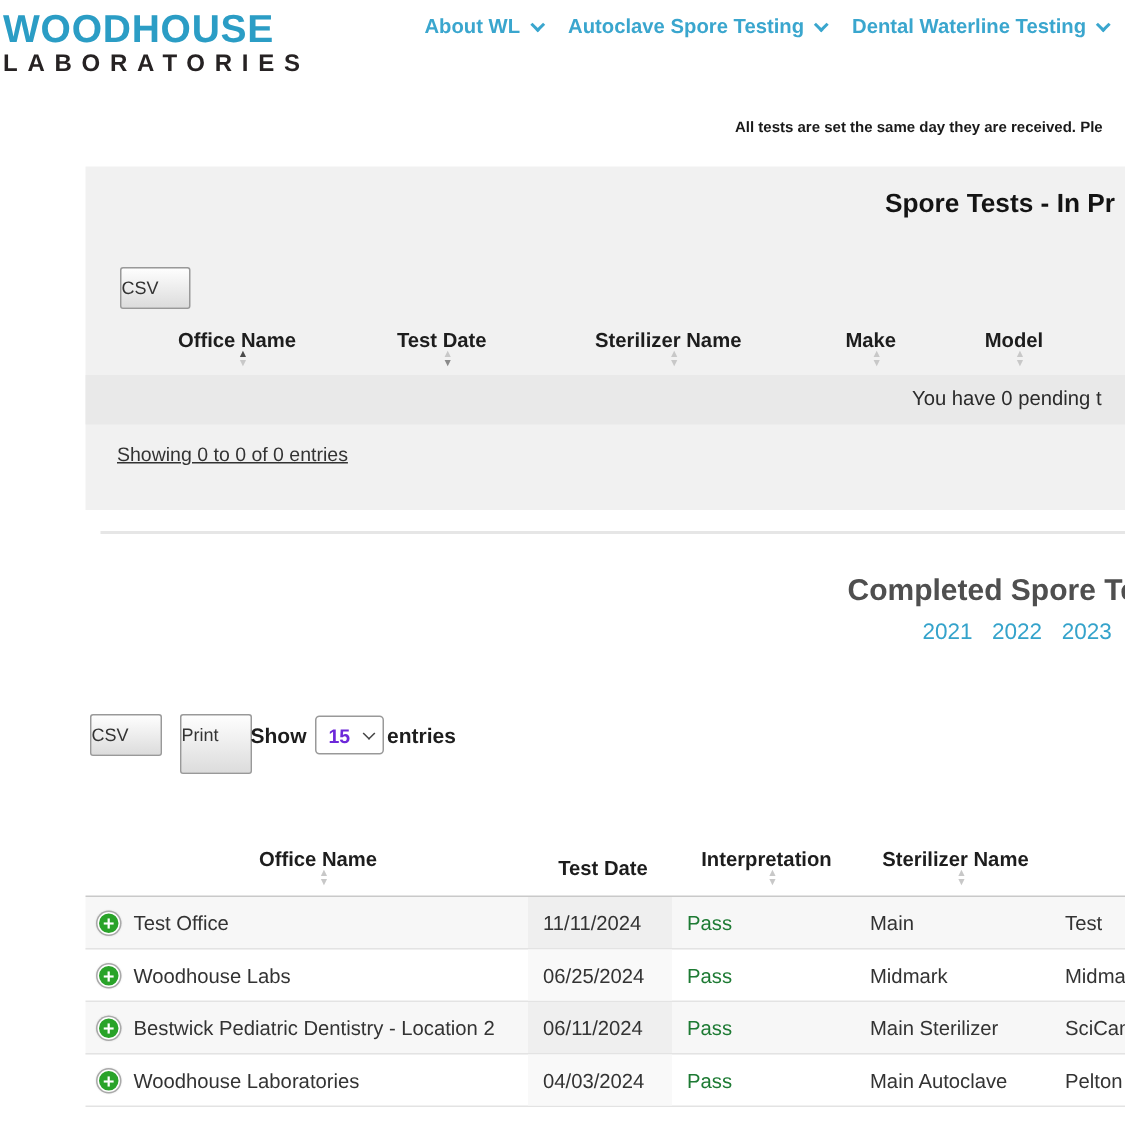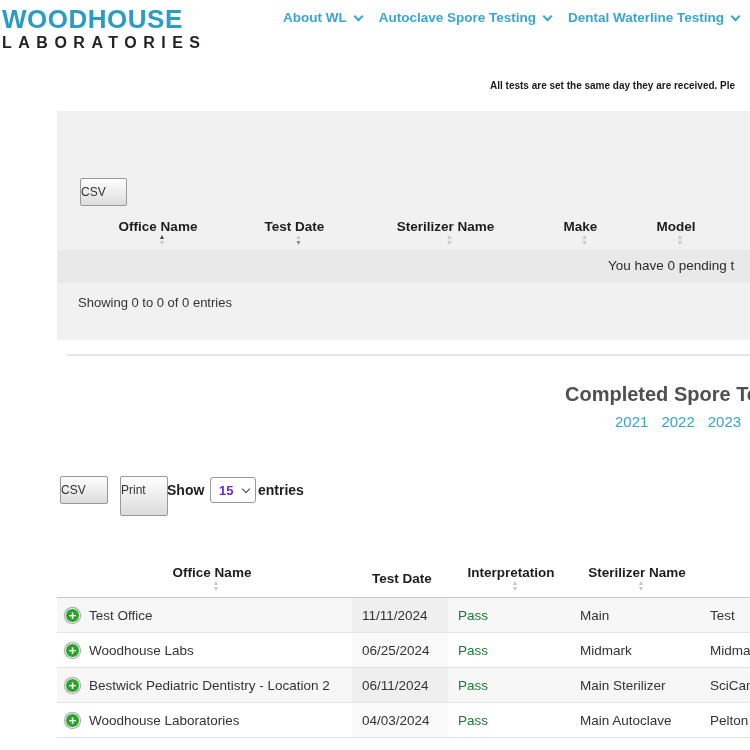--- a/index.html
+++ b/index.html
@@ -34,21 +34,21 @@
   .t1-header { left:25px; top:104px; height:35px; display:grid;
     grid-template-columns:148px 125px 177px 93px 98px 300px; align-items:center; }
   .th { display:flex; align-items:center; justify-content:space-between; padding:0 6px 0 10px; font-size:13.5px; font-weight:bold; color:#1d1d1d; cursor:pointer; white-space:nowrap; overflow:visible;flex-direction:column; }
   .sorters { display:inline-flex; flex-direction:column; line-height:6px; font-size:7px; margin-left:8px; }
   .s-on  { color:#4a4a4a; }
   .s-mid { color:#8a8a8a; }
   .s-off { color:#c8c8c8; }
 
   .t1-empty { left:0; top:139px; width:693px; height:33px; background:#e9e9e9; }
   .t1-empty-msg { left:551px; top:8px; font-size:13.5px; color:#2b2b2b; }
-  .t1-summary { left:21px; top:184px; font-size:13px; color:#333; }
+  .t1-summary { left:21px; top:184px; font-size:13px; color:#333;text-decoration:underline; }
 
   .divider { left:67px; top:354px; width:683px; height:2px; background:#e6e6e6; }
 
   
   .sec2-title { left:565px; top:383px; font-size:20px; font-weight:bold; color:#4f4f4f; }
   .years { left:615px; top:413px; display:flex; gap:13px; }
   .year-link { font-size:15px; color:#35a3cb; cursor:pointer; }
 
   .csv2   { left:60px;  top:476px; width:48px; height:28px; line-height:26px; }
   .print2 { left:120px; top:476px; width:48px; height:40px; line-height:26px; }
@@ -97,20 +97,21 @@
   </div>
   <div class="nav-item">
     <span>Dental Waterline Testing</span>
     <span class="chev"></span>
   </div>
 </div>
 
 <div class="abs notice nowrap">All tests are set the same day they are received. Ple</div>
 
 <div class="abs panel">
+  <div class="abs panel-title nowrap">Spore Tests - In Pr</div>
   <div class="abs btn csv1">CSV</div>
 
   <div class="abs t1-header">
     <div class="th">
       <span>Office Name</span>
       <span class="sorters">
           <span class="s-on">▲</span>
           <span class="s-off">▼</span>
         </span>
     </div>

